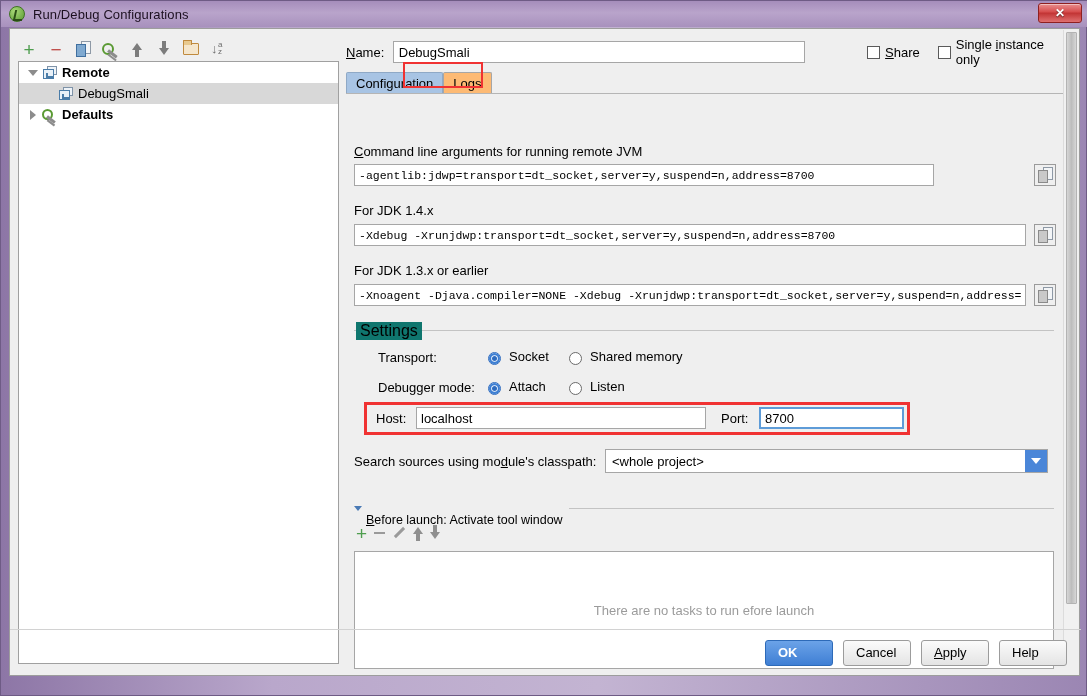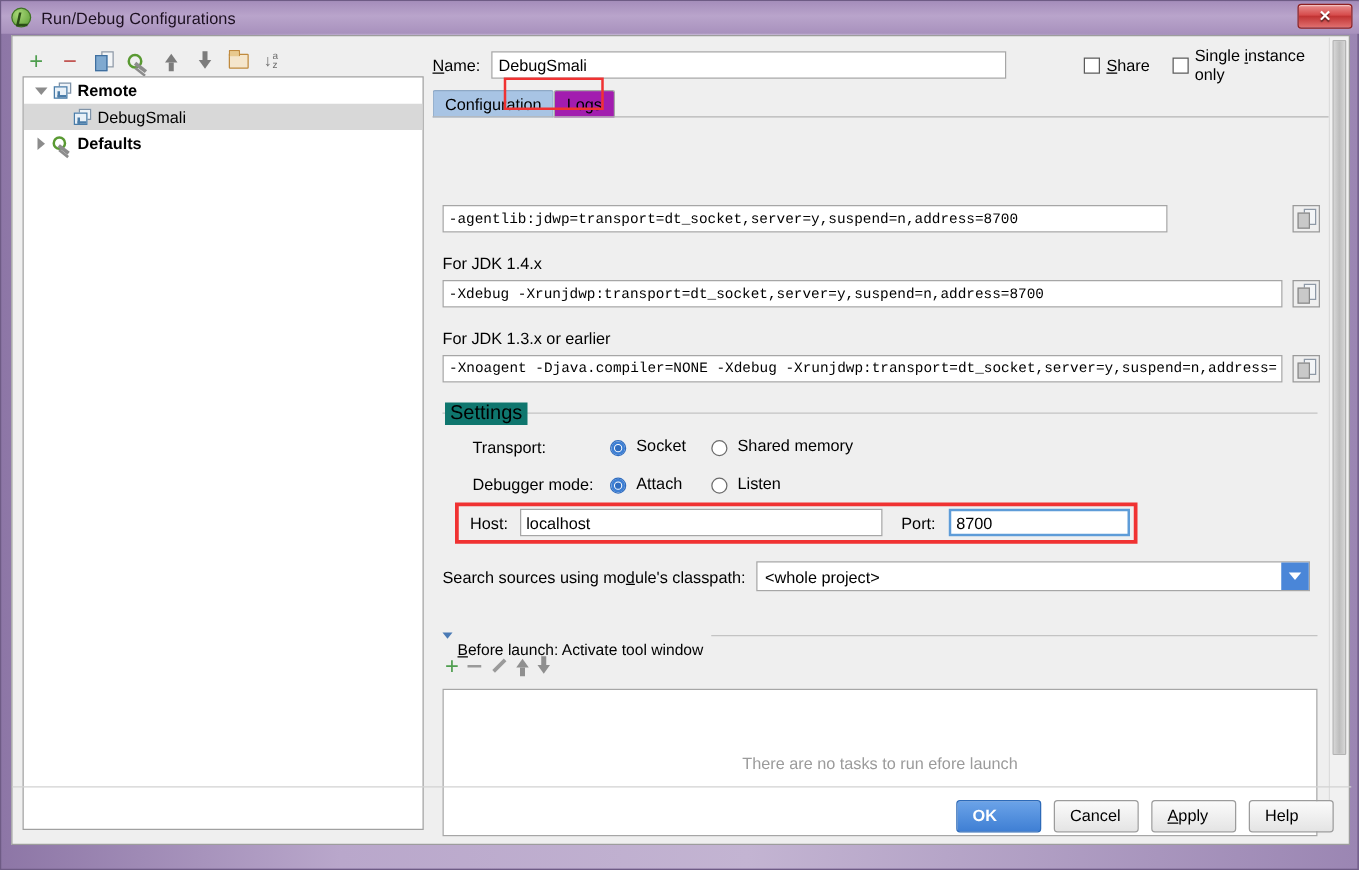--- a/index.html
+++ b/index.html
@@ -213,21 +213,21 @@
   .tabs {
     position: absolute; left: 0; top: 38px;
     width: 722px; height: 23px;
     display: flex; align-items: flex-end;
   }
   .tab {
     height: 22px; padding: 0 9px;
     display: flex; align-items: center;
     font-size: 13px;
     border: 1px solid #a6a6a6; border-bottom: none;
-    background: #a21caf; border-radius: 2px 2px 0 0;
+    background: #fdba74; border-radius: 2px 2px 0 0;
   }
   .tab.active { background: #a8c4e4; border-color: #8fa9c6; }
   .tab-underline {
     position: absolute; left: 0; top: 60px; width: 722px; height: 1px; background: #b5b5b5;
   }
 
   .section-label {
     position: absolute; font-size: 13px; white-space: nowrap;
   }
   .text-field {
@@ -474,20 +474,23 @@
       <div class="tabs">
         <div class="tab active">
           <span>Configuration</span>
         </div>
         <div class="tab">
           <span>Logs</span>
         </div>
       </div>
       <div class="tab-underline"></div>
 
+      <div class="section-label" style="left:8px; top:111px;">
+        <u>C</u>ommand line arguments for running remote JVM
+      </div>
       <input class="text-field" style="left: 8px; top: 131px; width: 580px;" type="text" value="-agentlib:jdwp=transport=dt_socket,server=y,suspend=n,address=8700">
       <div class="copy-btn" style="left:688px; top:131px;">
         <span class="ic-copy gray">
             <i class="back"></i>
             <i class="front"></i>
           </span>
       </div>
 
       <div class="section-label" style="left:8px; top:170px;">For JDK 1.4.x</div>
       <input class="text-field" style="left: 8px; top: 191px; width: 672px;" type="text" value="-Xdebug -Xrunjdwp:transport=dt_socket,server=y,suspend=n,address=8700">

